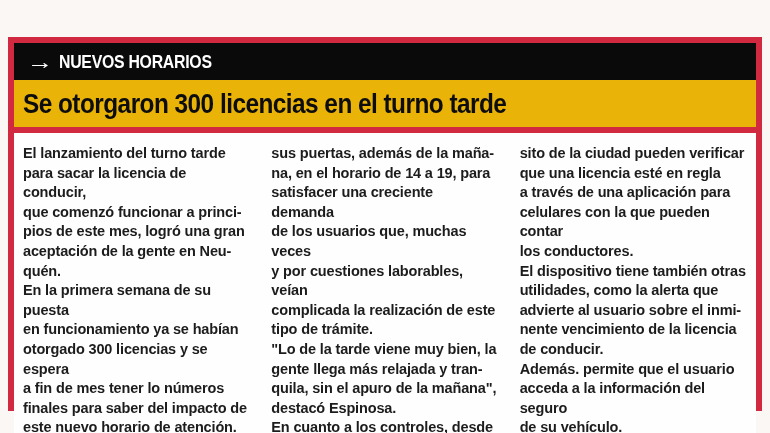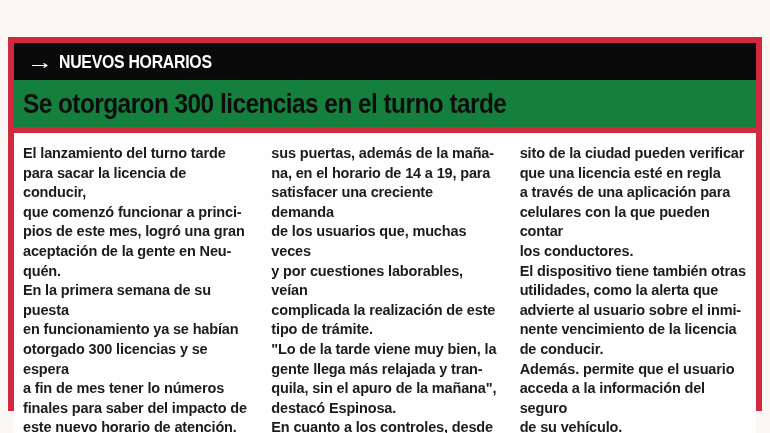--- a/index.html
+++ b/index.html
@@ -50,21 +50,21 @@
     letter-spacing: -0.3px;
     transform: scaleX(0.88);
     transform-origin: left center;
     display: inline-block;
     white-space: nowrap;
     padding-top: 1px;
   }
 
   .headline-row {
     flex: 0 0 47px;
-    background: #15803d;
+    background: #eab308;
     display: flex;
     align-items: center;
     padding-left: 9px;
     overflow: hidden;
   }
   .headline-text {
     font-weight: 700;
     font-size: 28px;
     color: #0d0d0d;
     letter-spacing: -0.6px;

